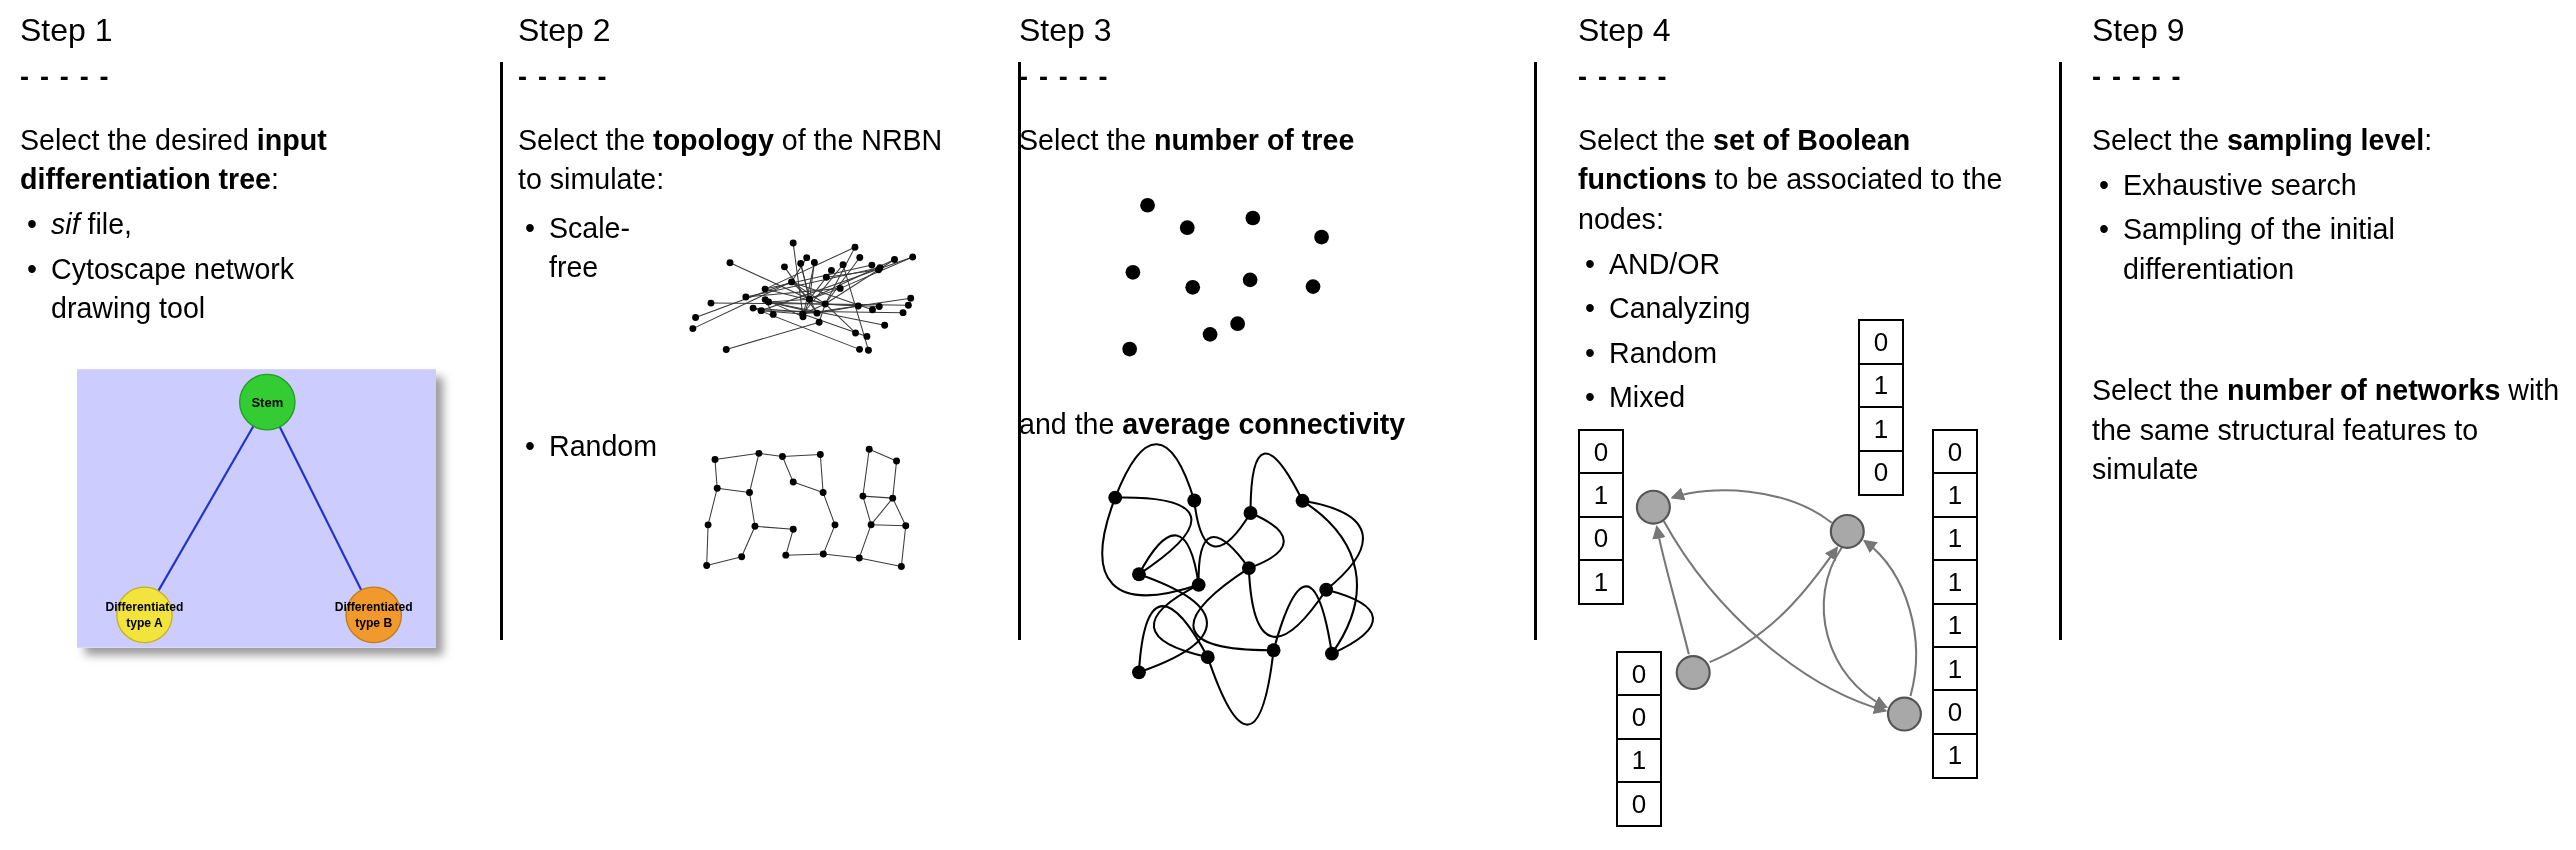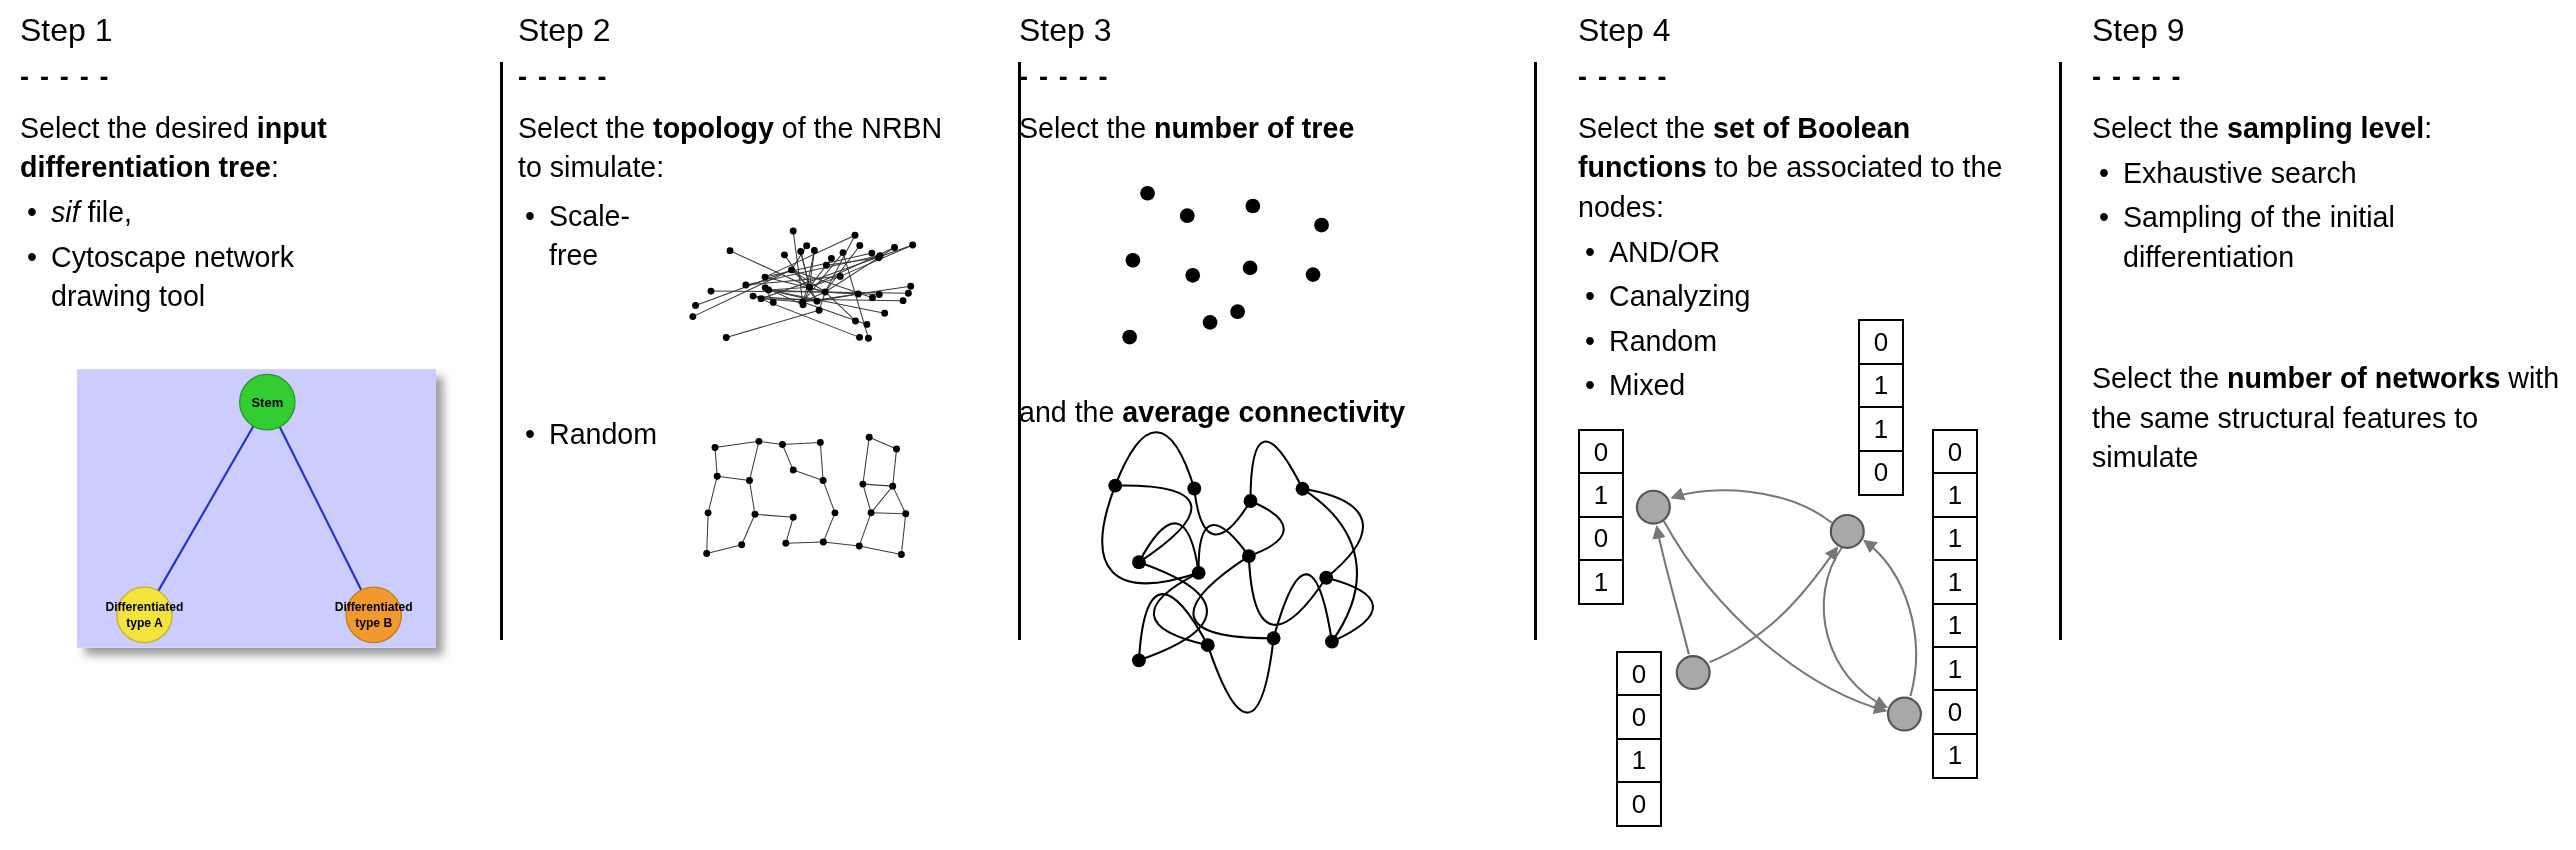--- a/index.html
+++ b/index.html
@@ -3,21 +3,21 @@
 <meta charset="utf-8">
 <style>
   *{box-sizing:border-box;margin:0;padding:0}
   html,body{background:#fff}
   body{font-family:"Liberation Sans",sans-serif;color:#000}
   .page{position:relative;width:2576px;height:851px;background:#fff;overflow:hidden}
   .divider{position:absolute;top:62px;width:2.6px;height:578px;background:#000}
   .col{position:absolute;top:12px}
   .step-title{font-size:32px;font-weight:normal}
   .dashes{font-size:27px;font-weight:bold;margin-top:13px;letter-spacing:1.7px}
-  .para{font-size:28.6px;line-height:1.38;margin-top:16px}
+  .para{font-size:28.6px;line-height:1.38;margin-top:28px}
   .para.tight{margin-top:21px}
   .bullet{display:flex;font-size:28.6px;line-height:1.38;margin-top:5.2px}
   .marker{flex:0 0 31px;padding-left:7px}
   .btext{flex:1}
   .figrow{display:flex;align-items:flex-start;margin-top:8.7px}
   .figrow .bullet{flex:0 0 160px;margin-top:0}
   svg.netfig{overflow:visible;flex:0 0 auto;display:block}
   .tree{position:absolute;left:57px;top:357px;box-shadow:7.8px 7.8px 8.7px rgba(110,110,110,.7)}
   .node-label{font-family:"Liberation Sans",sans-serif;font-weight:bold}
   .boolfig{position:absolute;left:0;top:303px;width:407px;height:535px}

